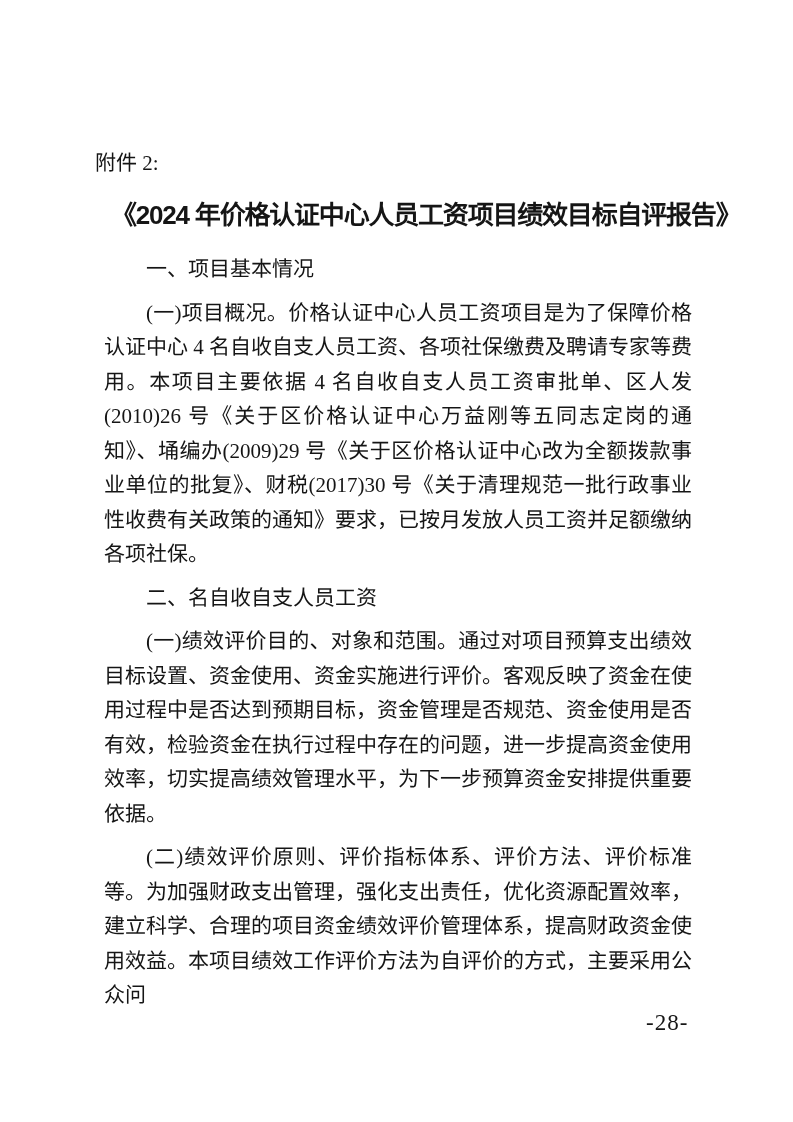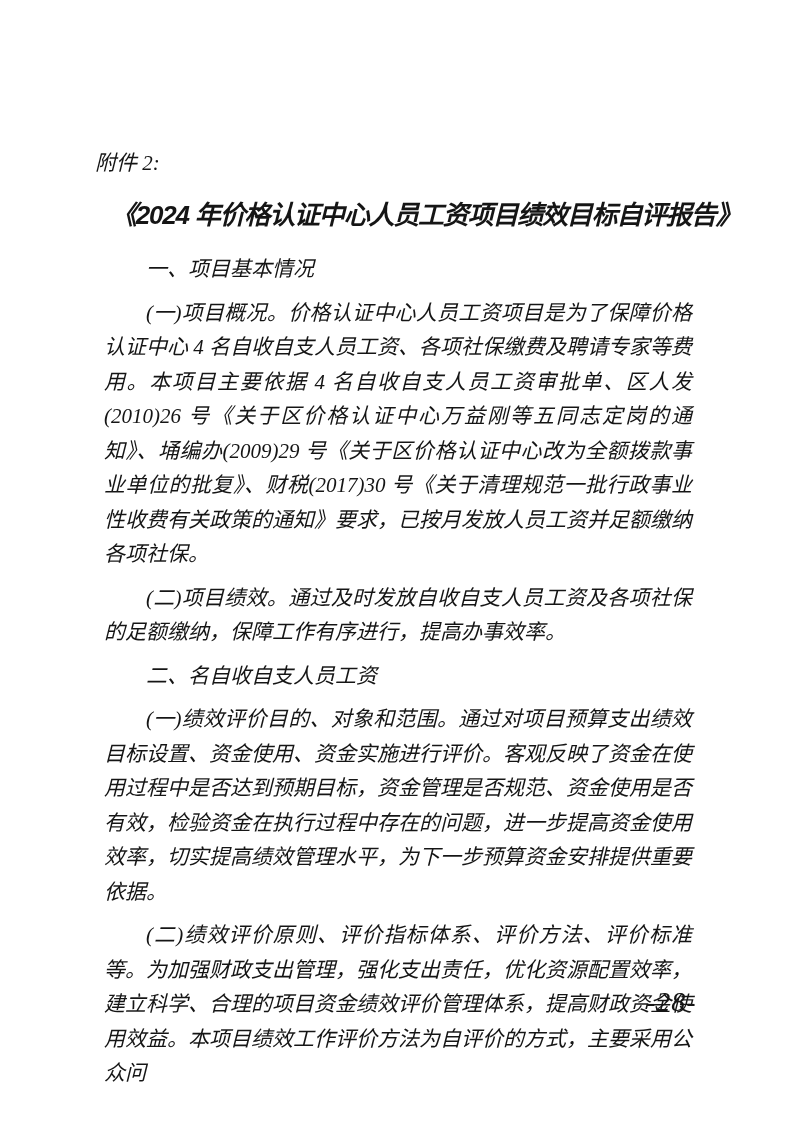--- a/index.html
+++ b/index.html
@@ -7,21 +7,20 @@
     padding: 0;
     background: #ffffff;
   }
   .page {
     position: relative;
     width: 793px;
     height: 1122px;
     background: #ffffff;
     color: #151515;
     overflow: hidden;
-    font-style: italic;
   }
   .content {
     position: absolute;
     left: 95px;
     top: 148px;
     width: 606px;
   }
   .attachment {
     font-family: "Liberation Serif", "DejaVu Serif", serif;
     font-size: 21px;
@@ -42,35 +41,34 @@
     font-size: 21px;
     line-height: 34.5px;
     margin: 9px;
     text-indent: 2em;
     text-align: justify;
     text-justify: inter-character;
   }
   .page-number {
     position: absolute;
     left: 646px;
-    top: 990px;
+    top: 1011px;
     font-family: "Liberation Serif", "DejaVu Serif", serif;
-    font-size: 28px;
+    font-size: 23px;
     line-height: 24px;
     letter-spacing: 1px;
   }
 </style>
 </head>
 <body>
 
 <div class="page">
   <div class="content">
     <p class="attachment">附件 2:</p>
     <h1 class="doc-title">《2024 年价格认证中心人员工资项目绩效目标自评报告》</h1>
     <p class="para">一、项目基本情况</p>
     <p class="para">(一)项目概况。价格认证中心人员工资项目是为了保障价格认证中心 4 名自收自支人员工资、各项社保缴费及聘请专家等费用。本项目主要依据 4 名自收自支人员工资审批单、区人发(2010)26 号《关于区价格认证中心万益刚等五同志定岗的通知》、埇编办(2009)29 号《关于区价格认证中心改为全额拨款事业单位的批复》、财税(2017)30 号《关于清理规范一批行政事业性收费有关政策的通知》要求，已按月发放人员工资并足额缴纳各项社保。</p>
-    <p class="para">(二)项目绩效。通过及时发放自收自支人员工资及各项社保的足额缴纳，保障工作有序进行，提高办事效率。</p>
     <p class="para">二、名自收自支人员工资</p>
     <p class="para">(一)绩效评价目的、对象和范围。通过对项目预算支出绩效目标设置、资金使用、资金实施进行评价。客观反映了资金在使用过程中是否达到预期目标，资金管理是否规范、资金使用是否有效，检验资金在执行过程中存在的问题，进一步提高资金使用效率，切实提高绩效管理水平，为下一步预算资金安排提供重要依据。</p>
     <p class="para">(二)绩效评价原则、评价指标体系、评价方法、评价标准等。为加强财政支出管理，强化支出责任，优化资源配置效率，建立科学、合理的项目资金绩效评价管理体系，提高财政资金使用效益。本项目绩效工作评价方法为自评价的方式，主要采用公众问</p>
   </div>
   <div class="page-number">-28-</div>
 </div>
 
 </body></html>

